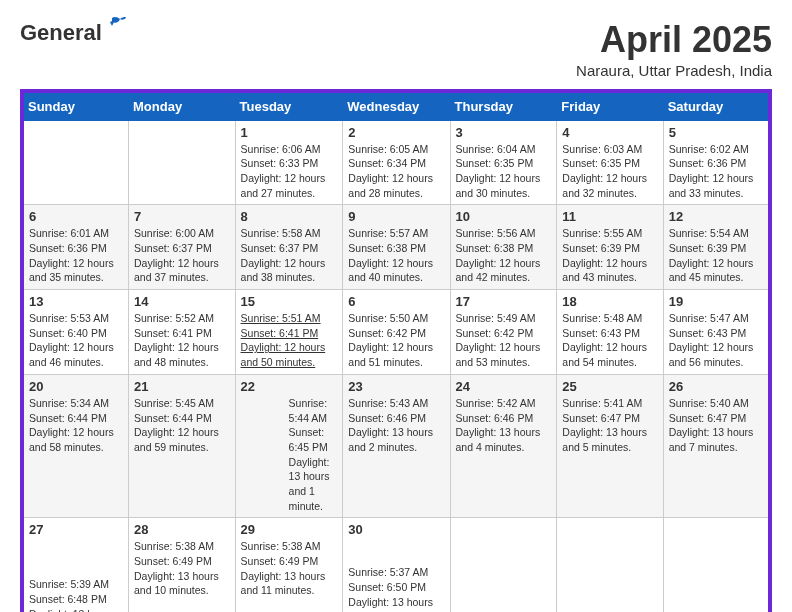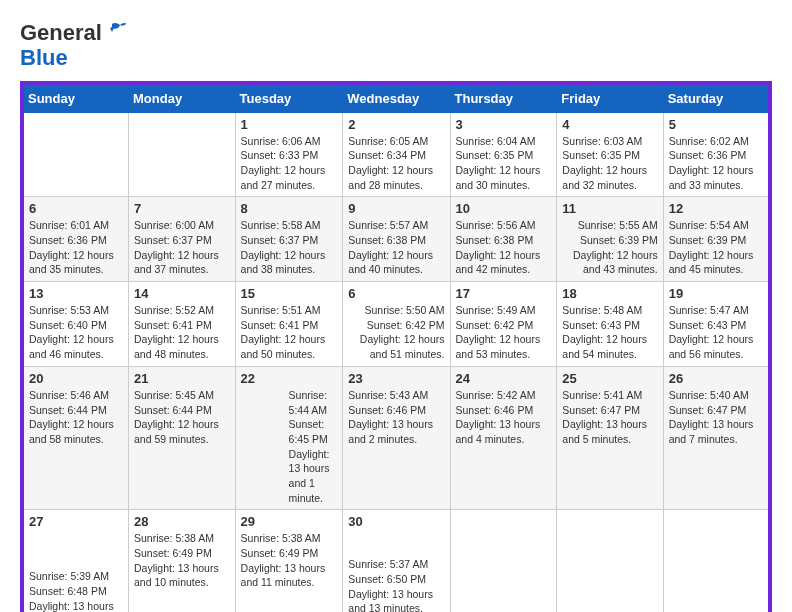--- a/index.html
+++ b/index.html
@@ -70,38 +70,38 @@
       line-height: 1.4;
     }
     .empty-cell {
       background: #fff !important;
     }
     .logo-block {
       line-height: 1.15;
     }
     .logo-block .row1 {
       display: flex;
-      align-items: center;
     }
   </style>
 </head>
 <body>
 
 <div class="header">
   <div class="logo-block">
     <div class="row1">
       <span style="font-size:22px;font-weight:bold;color:#333;">General</span>
       <svg width="22" height="18" viewBox="0 0 22 18" style="margin-left:2px;margin-top:-4px;">
         <path d="M8 2 C10 0, 14 1, 16 3 C18 1, 22 0, 22 2 C20 4, 17 4, 16 3 C15 6, 12 8, 8 6 Z" fill="#1565c0"></path>
         <path d="M6 6 C7 5, 9 5, 10 6 L8 10 Z" fill="#1565c0"></path>
       </svg>
     </div>
-    <div>
-      <span style="font-size:22px;font-weight:bold;color:#1565c0;">Blue</span>
-    </div>
+  </div>
+  <div class="title-block">
+    <div class="month-title">April 2025</div>
+    <div class="location">Naraura, Uttar Pradesh, India</div>
   </div>
 </div>
 
 <table class="calendar">
   <thead>
     <tr>
     <th>Sunday</th>
         <th>Monday</th>
         <th>Tuesday</th>
         <th>Wednesday</th>
@@ -181,21 +181,21 @@
         </td>
         <td>
           <span class="day-num">10</span>
           <div class="day-info" style="white-space: pre-line;">Sunrise: 5:56 AM
 Sunset: 6:38 PM
 Daylight: 12 hours
 and 42 minutes.</div>
         </td>
         <td>
           <span class="day-num">11</span>
-          <div class="day-info" style="white-space: pre-line; text-align: right;">Sunrise: 5:55 AM
+          <div class="day-info" style="white-space: pre-line;">Sunrise: 5:55 AM
 Sunset: 6:39 PM
 Daylight: 12 hours
 and 43 minutes.</div>
         </td>
         <td>
           <span class="day-num">12</span>
           <div class="day-info" style="white-space: pre-line;">Sunrise: 5:54 AM
 Sunset: 6:39 PM
 Daylight: 12 hours
 and 45 minutes.</div>
@@ -211,28 +211,28 @@
         </td>
         <td>
           <span class="day-num">14</span>
           <div class="day-info" style="white-space: pre-line;">Sunrise: 5:52 AM
 Sunset: 6:41 PM
 Daylight: 12 hours
 and 48 minutes.</div>
         </td>
         <td>
           <span class="day-num">15</span>
-          <div class="day-info" style="white-space: pre-line;">Sunrise: 5:51 AM
+          <div class="day-info" style="white-space: pre-line; text-decoration: underline;">Sunrise: 5:51 AM
 Sunset: 6:41 PM
 Daylight: 12 hours
 and 50 minutes.</div>
         </td>
         <td>
           <span class="day-num">6</span>
-          <div class="day-info" style="white-space: pre-line; text-align: right;">Sunrise: 5:50 AM
+          <div class="day-info" style="white-space: pre-line;">Sunrise: 5:50 AM
 Sunset: 6:42 PM
 Daylight: 12 hours
 and 51 minutes.</div>
         </td>
         <td>
           <span class="day-num">17</span>
           <div class="day-info" style="white-space: pre-line;">Sunrise: 5:49 AM
 Sunset: 6:42 PM
 Daylight: 12 hours
 and 53 minutes.</div>
@@ -248,21 +248,21 @@
           <span class="day-num">19</span>
           <div class="day-info" style="white-space: pre-line;">Sunrise: 5:47 AM
 Sunset: 6:43 PM
 Daylight: 12 hours
 and 56 minutes.</div>
         </td>
       </tr>
       <tr>
         <td>
           <span class="day-num">20</span>
-          <div class="day-info" style="white-space: pre-line;">Sunrise: 5:46 AM
+          <div class="day-info" style="white-space: pre-line;">Sunrise: 5:34 AM
 Sunset: 6:44 PM
 Daylight: 12 hours
 and 58 minutes.</div>
         </td>
         <td>
           <span class="day-num">21</span>
           <div class="day-info" style="white-space: pre-line;">Sunrise: 5:45 AM
 Sunset: 6:44 PM
 Daylight: 12 hours
 and 59 minutes.</div>

